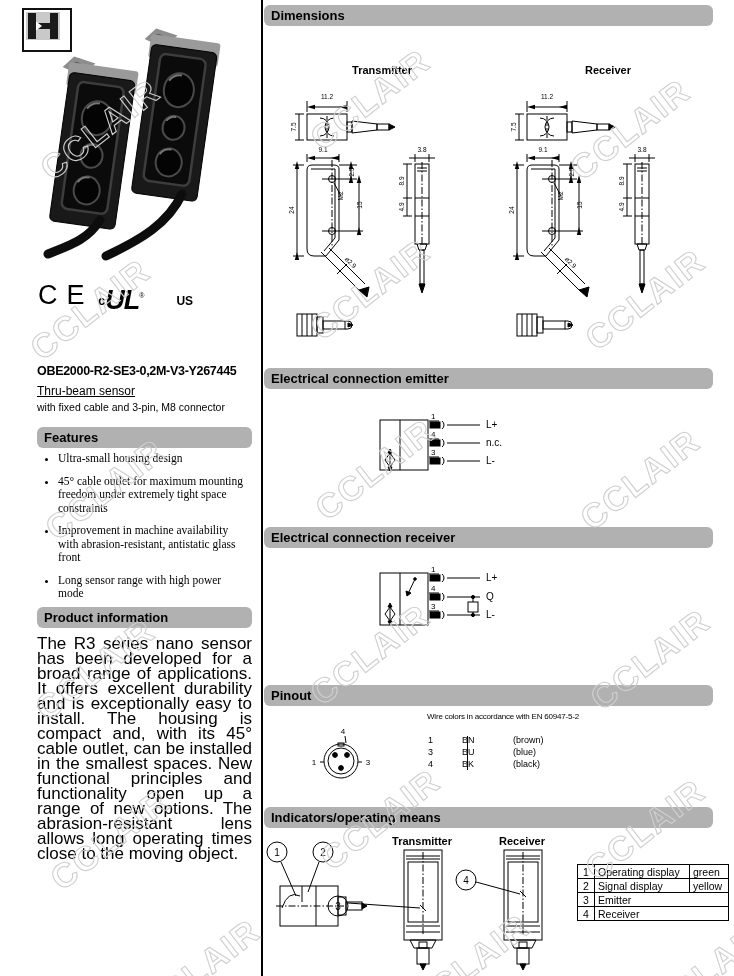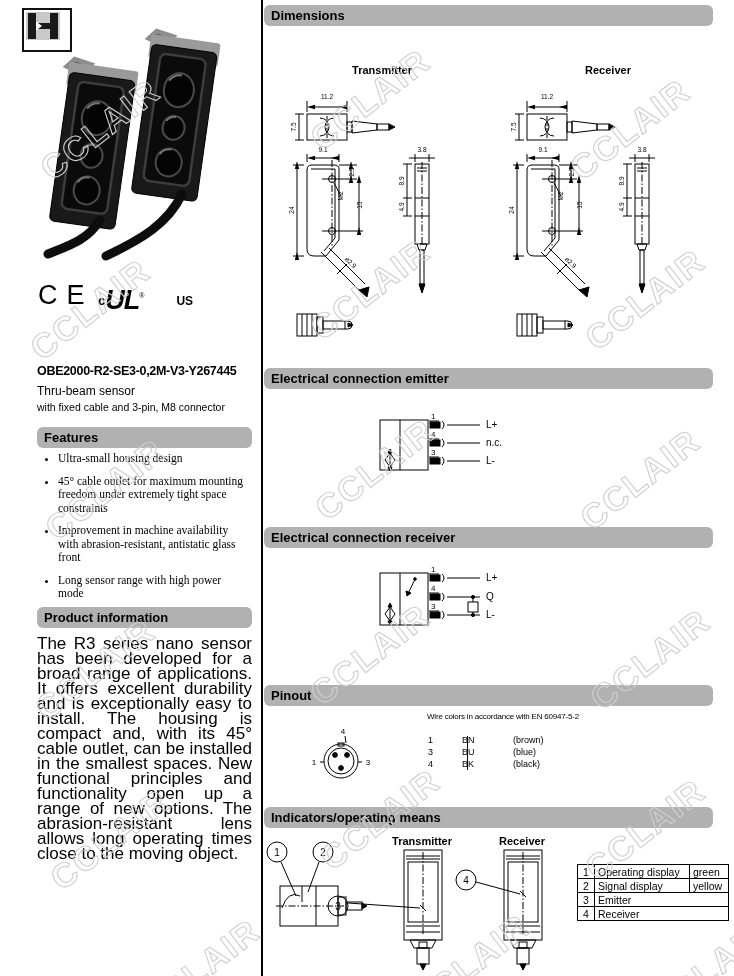--- a/index.html
+++ b/index.html
@@ -4,21 +4,21 @@
 <style>
   html,body{margin:0;padding:0;background:#fff;}
   .page{position:relative;width:734px;height:976px;background:#fff;overflow:hidden;
         font-family:"Liberation Sans",sans-serif;color:#000;}
   .abs{position:absolute;}
   .bar{background:#b1b1b1;font-weight:700;font-size:13px;height:21px;line-height:21px;padding-left:7px;border-radius:6px;}
   .bar-left{left:37px;width:208px;}
   .bar-right{left:264px;width:442px;}
   .vrule{left:261px;top:0;width:2px;height:976px;background:#000;}
   .model-value{left:37px;top:364px;width:216px;font-weight:700;font-size:12.5px;letter-spacing:-0.3px;}
-  .model-type{left:37px;top:384px;font-size:12px;}
+  .model-type{left:37px;top:384px;font-size:12px;text-decoration:underline;}
   .model-sub{left:37px;top:401px;font-size:10.5px;}
   .features-list{left:37px;top:452px;width:212px;}
   .features-list ul{margin:0;padding-left:21px;font-family:Liberation Serif, serif;}
   .features-list li{font-size:11.5px;line-height:13.5px;margin-bottom:9px;}
   .prodinfo{left:37px;top:636px;width:215px;font-size:17px;line-height:15px;text-align:justify;}
   .dimlabel{font-weight:700;font-size:11px;text-align:center;width:100px;}
   .pinnum{font-size:8px;}
   .note{left:427px;top:712px;font-size:8px;letter-spacing:-0.2px;}
   .wiretable{left:428px;top:734px;width:150px;font-size:9px;}
   .wirerow{display:flex;line-height:12px;}

